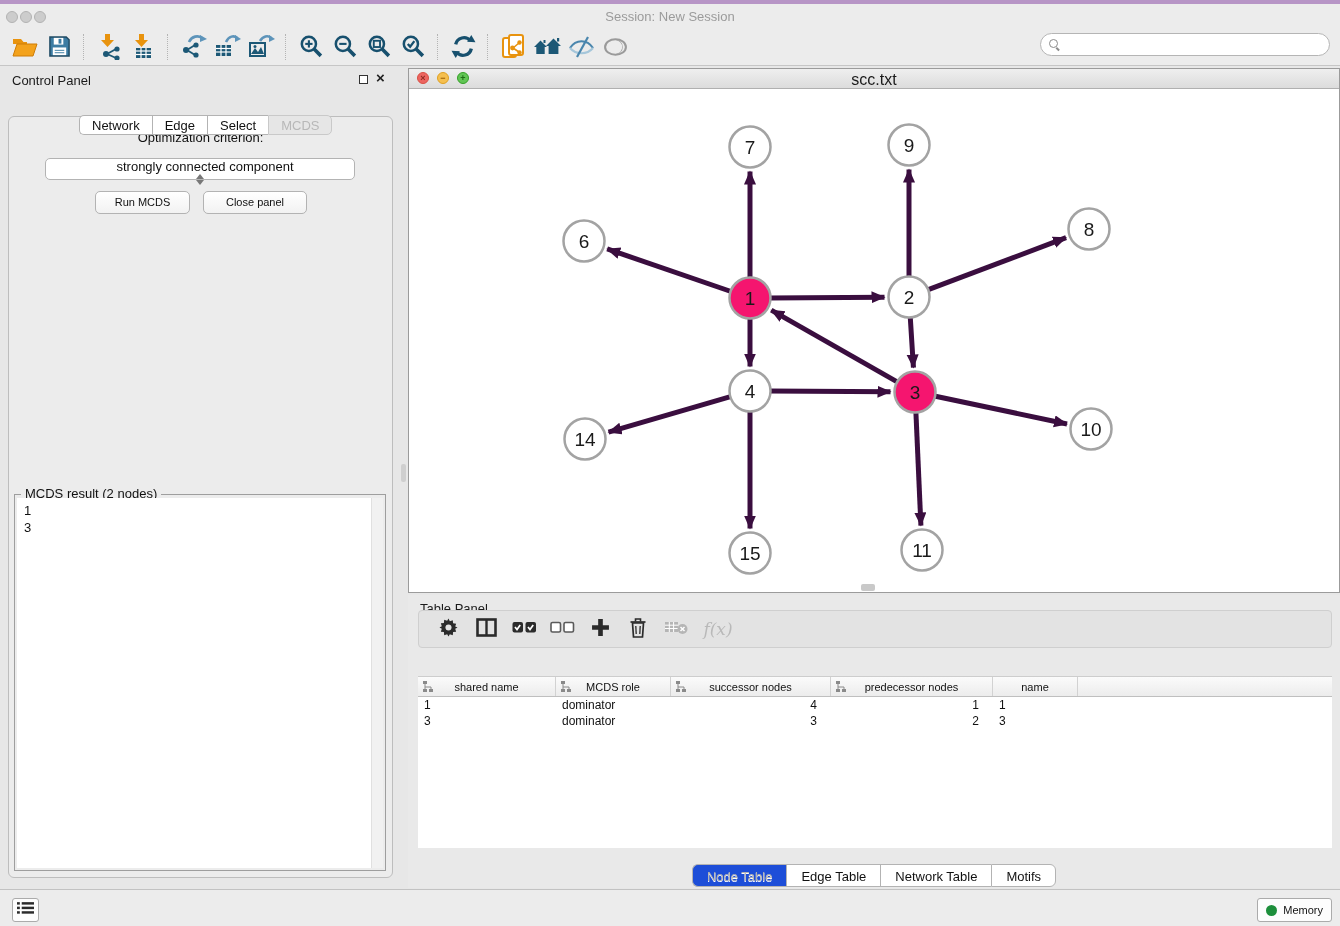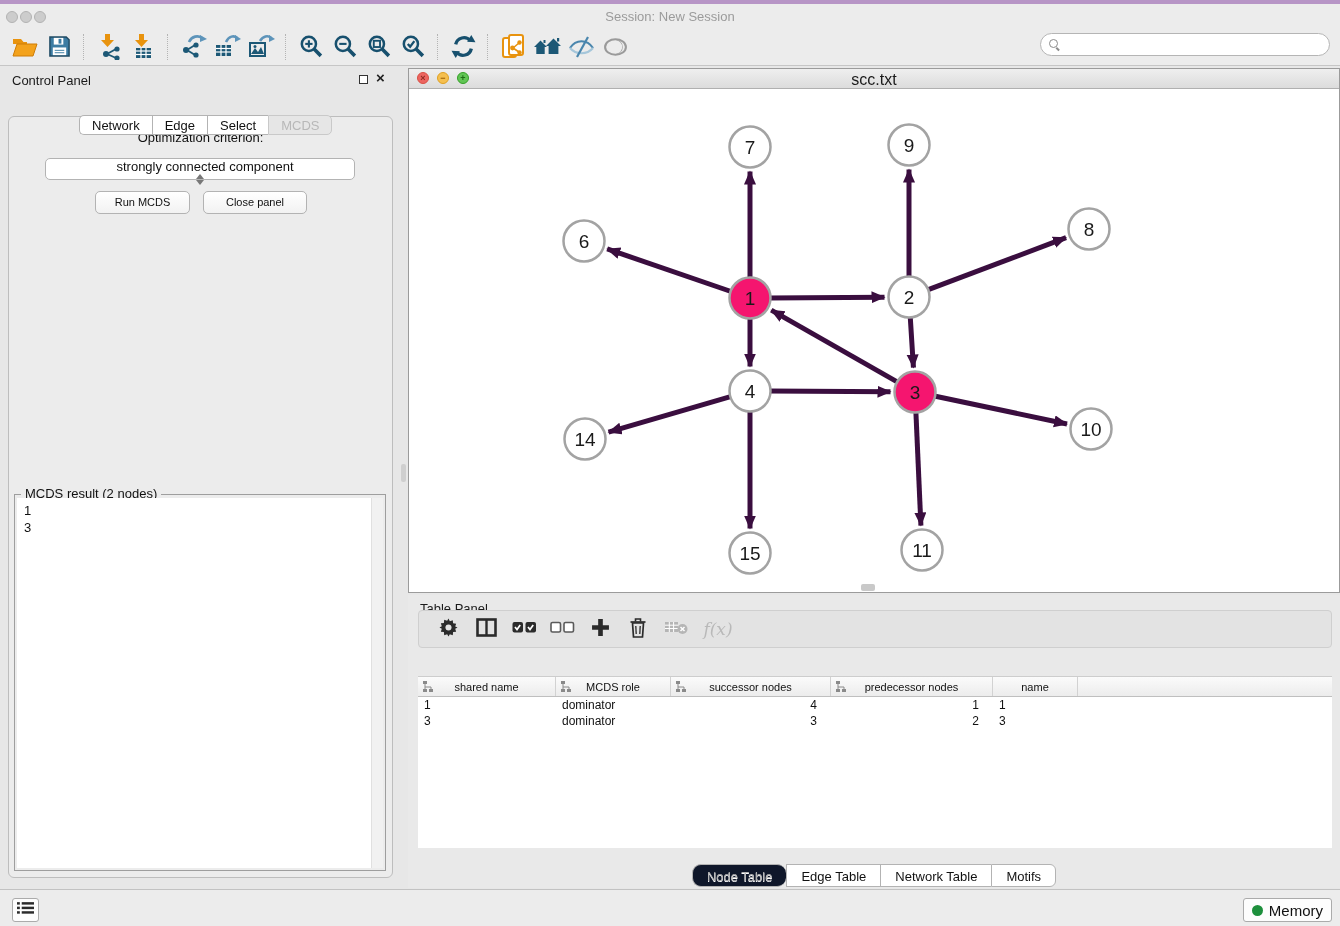--- a/index.html
+++ b/index.html
@@ -69,26 +69,26 @@
   .ntable{position:absolute;left:10px;top:81px;width:914px;height:171px;background:#fff;border-top:1px solid #cdcdcd;}
   .thead{display:flex;height:19px;background:linear-gradient(#fbfbfb,#ececec);border-bottom:1px solid #bfbfbf;}
   .th{position:relative;box-sizing:border-box;border-right:1px solid #d2d2d2;font-size:11px;color:#111;display:flex;align-items:center;justify-content:center;}
   .th .sort-ico{position:absolute;left:5px;top:4px;}
   .trow{display:flex;height:16px;font-size:12px;color:#111;}
   .td{box-sizing:border-box;overflow:hidden;white-space:nowrap;line-height:16px;}
   .tp-tabs{position:absolute;left:0;width:100%;top:269px;display:flex;justify-content:center;}
   .btab{height:23px;line-height:23px;font-size:13px;background:#fff;color:#111;border:1px solid #b3b3b3;border-right:none;padding:0 14px;box-sizing:border-box;}
   .btab:first-child{border-radius:6px 0 0 6px;}
   .btab:last-child{border-radius:0 6px 6px 0;border-right:1px solid #b3b3b3;}
-  .btab.active{background:#0f172a;color:#b3b3b3;text-shadow:0 1px 0 #fff;border-radius:9px;}
+  .btab.active{background:#1d4ed8;color:#b3b3b3;text-shadow:0 1px 0 #fff;}
 
   
   .statusbar{position:absolute;left:0;bottom:0;width:100%;height:37px;background:#ececec;border-top:1px solid #c2c2c2;box-sizing:border-box;}
   .list-btn{position:absolute;left:12px;top:8px;width:27px;height:24px;background:#fdfdfd;border:1px solid #ababab;border-radius:3px;display:flex;align-items:center;justify-content:center;box-sizing:border-box;}
-  .mem-btn{position:absolute;right:8px;top:8px;height:24px;background:#fdfdfd;border:1px solid #ababab;border-radius:3px;display:flex;align-items:center;padding:0 8px;box-sizing:border-box;font-size:15px;color:#111;gap:6px;}
+  .mem-btn{position:absolute;right:8px;top:8px;height:24px;background:#fdfdfd;border:1px solid #ababab;border-radius:3px;display:flex;align-items:center;padding:0 8px;box-sizing:border-box;font-size:11px;color:#111;gap:6px;}
   .mem-dot{width:11px;height:11px;border-radius:50%;background:#1d8f3c;}
 </style>
 </head>
 <body>
 
 <div class="app">
 
   <div class="top-strip"></div>
   <div class="titlebar">
     <span class="mac-dot" style="left:6px"></span>

